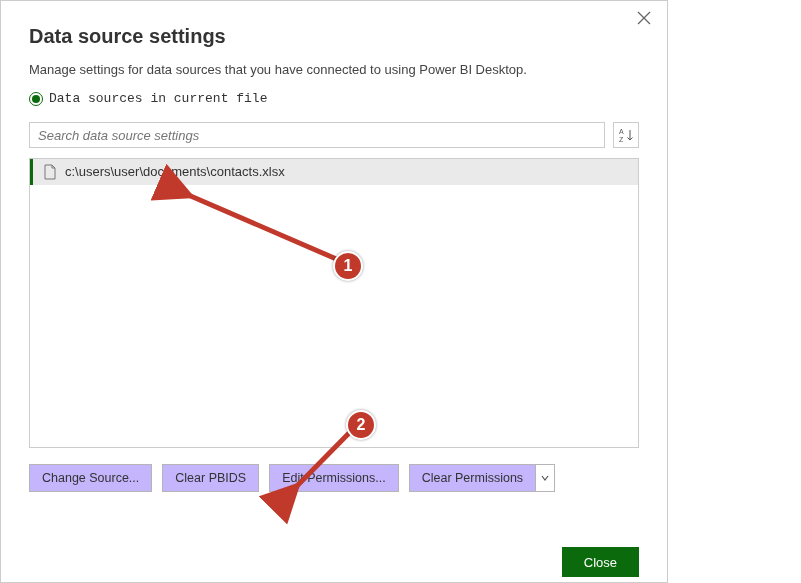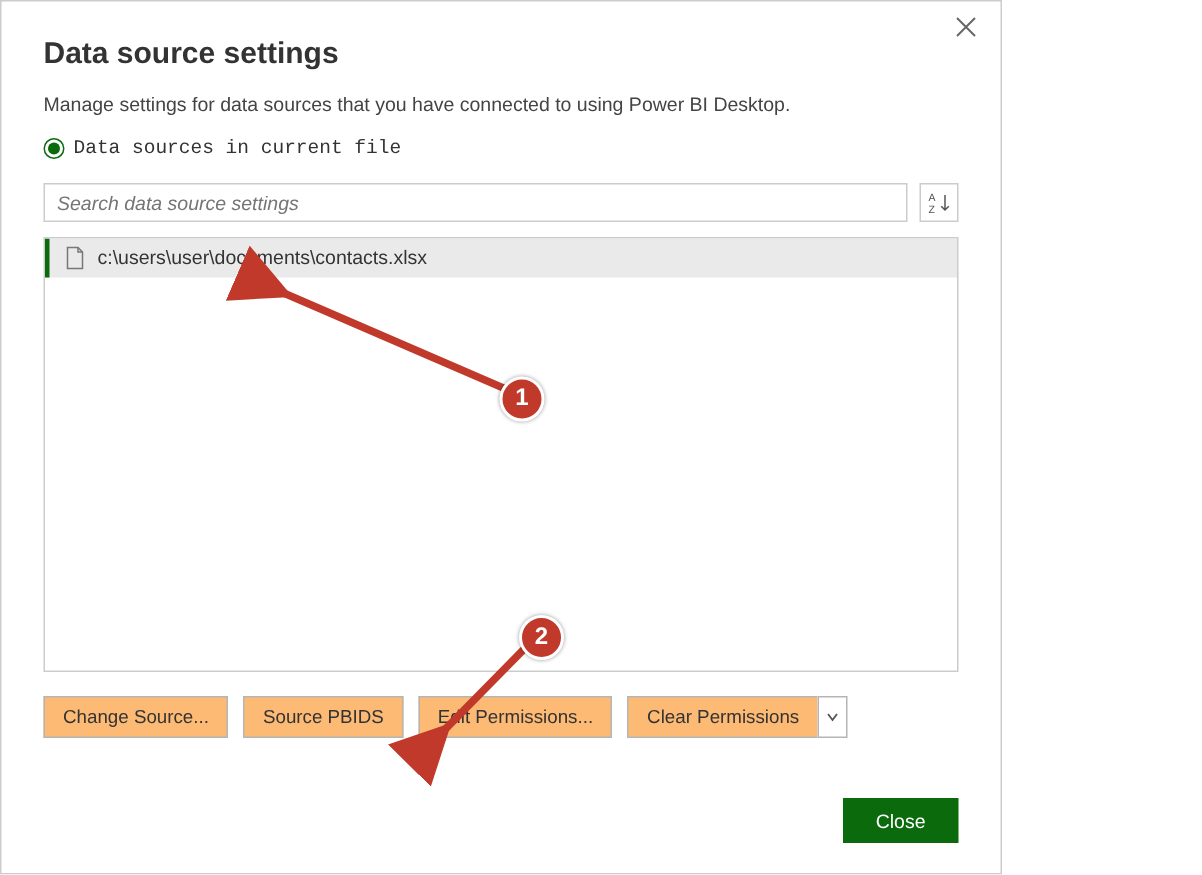--- a/index.html
+++ b/index.html
@@ -107,42 +107,42 @@
   .file-icon { width: 14px; height: 16px; flex-shrink: 0; }
   .button-row {
     display: flex;
     gap: 10px;
     margin-top: 16px;
   }
   .btn {
     height: 28px;
     padding: 0 12px;
     border: 1px solid #b5b5b5;
-    background: #fdba74;
+    background: #c4b5fd;
     font-size: 12.5px;
     color: #333;
     cursor: pointer;
     display: flex;
     align-items: center;
   }
   .btn-split {
     display: flex;
   }
   .btn-split .btn { border-right: none; }
   .btn-split .caret {
     width: 20px;
     border: 1px solid #b5b5b5;
     background: #fff;
     display: flex; align-items: center; justify-content: center;
     cursor: pointer;
   }
   .caret svg { width: 8px; height: 8px; }
   .footer {
     position: absolute;
-    bottom: 20px;
+    bottom: 5px;
     right: 28px;
   }
   .btn-primary {
     height: 30px;
     padding: 0 22px;
     background: #0b6a0b;
     color: #fff;
     border: none;
     font-size: 13px;
     cursor: pointer;
@@ -203,21 +203,21 @@
       <svg class="file-icon" viewBox="0 0 14 16">
         <path d="M2 1 H9 L12 4 V15 H2 Z" fill="none" stroke="#777" stroke-width="1"></path>
         <path d="M9 1 V4 H12" fill="none" stroke="#777" stroke-width="1"></path>
       </svg>
       <span>c:\users\user\documents\contacts.xlsx</span>
     </div>
   </div>
 
   <div class="button-row">
     <button class="btn">Change Source...</button>
-    <button class="btn">Source PBIDS</button>
+    <button class="btn">Clear PBIDS</button>
     <button class="btn">Edit Permissions...</button>
     <div class="btn-split">
       <button class="btn">Clear Permissions</button>
       <div class="caret">
         <svg viewBox="0 0 8 8">
             <path d="M1 2 L4 6 L7 2" fill="none" stroke="#555" stroke-width="1.2"></path>
           </svg>
       </div>
     </div>
   </div>

